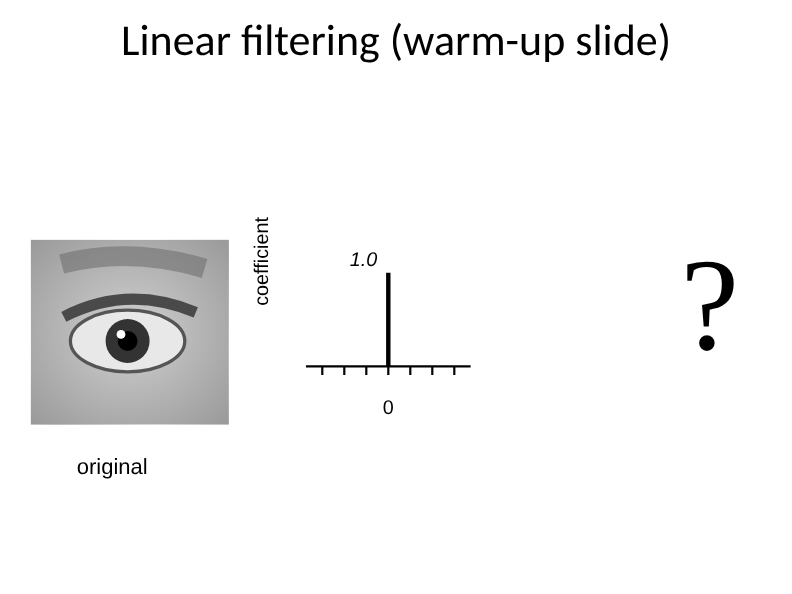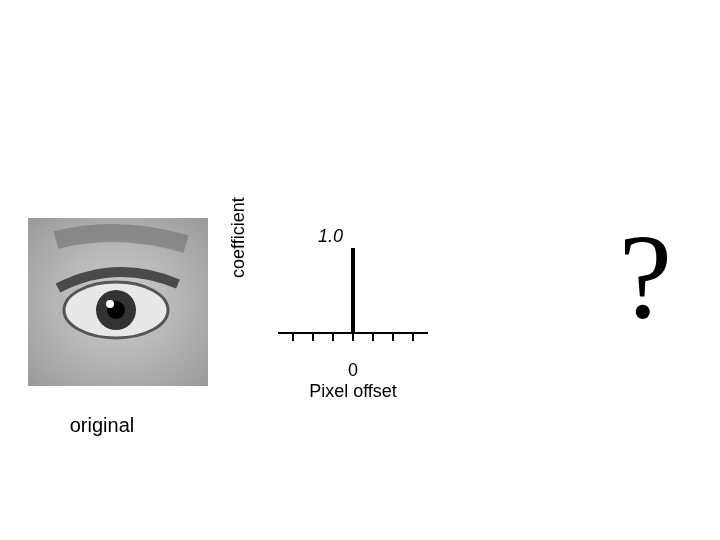--- a/index.html
+++ b/index.html
@@ -100,20 +100,21 @@
     font-size: 120px;
     font-family: "Times New Roman", serif;
     font-weight: 400;
   }
 </style>
 </head>
 <body>
 
 <div class="slide">
 
+  <div class="title">Linear filtering (warm-up slide)</div>
 
   <div class="img-wrap">
     <div class="eye-img">
       <svg viewBox="0 0 180 168">
         <defs>
           <radialGradient id="skin" cx="50%" cy="50%" r="70%">
             <stop offset="0%" stop-color="#d0d0d0"></stop>
             <stop offset="100%" stop-color="#9a9a9a"></stop>
           </radialGradient>
         </defs>
@@ -144,19 +145,18 @@
       <line x1="115" y1="115" x2="115" y2="123" stroke="#000" stroke-width="2"></line>
       <line x1="135" y1="115" x2="135" y2="123" stroke="#000" stroke-width="2"></line>
 
       <line x1="75" y1="115" x2="75" y2="30" stroke="#000" stroke-width="4"></line>
     </svg>
 
     <div class="value-label">1.0</div>
 
     <div class="xlabel">
       <span>0</span><br>
-      <span>Pixel offset</span>
     </div>
   </div>
 
   <div class="qmark">?</div>
 
 </div>
 
 </body></html>

